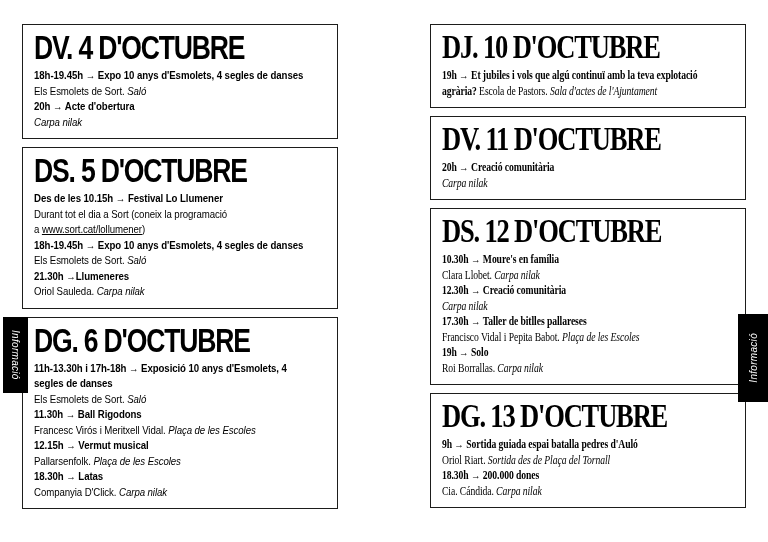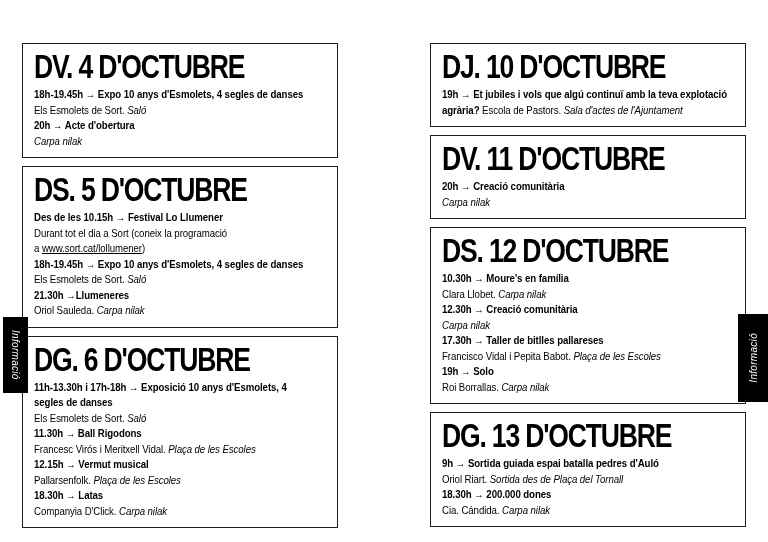--- a/index.html
+++ b/index.html
@@ -4,23 +4,23 @@
 <style>
   html,body{margin:0;padding:0;background:#ffffff;}
   .page{
     position:relative;
     width:768px;height:542px;
     background:#ffffff;
     color:#000;
     font-family:"Liberation Sans", sans-serif;
     overflow:hidden;
   }
-  .col{position:absolute;top:43px;width:316px;}
+  .col{position:absolute;top:24px;width:316px;}
   .col-left{left:22px;}
-  .col-right{left:430px;}
+  .col-right{left:430px;font-family:Liberation Serif, serif;}
   .box{
     box-sizing:border-box;
     border:1.5px solid #1d1d1b;
     background:#fff;
     padding:5px 11px 8px 11px;
     margin-bottom:8px;
     overflow:hidden;
   }
   .box-title{
     margin:0 0 4px 0;

